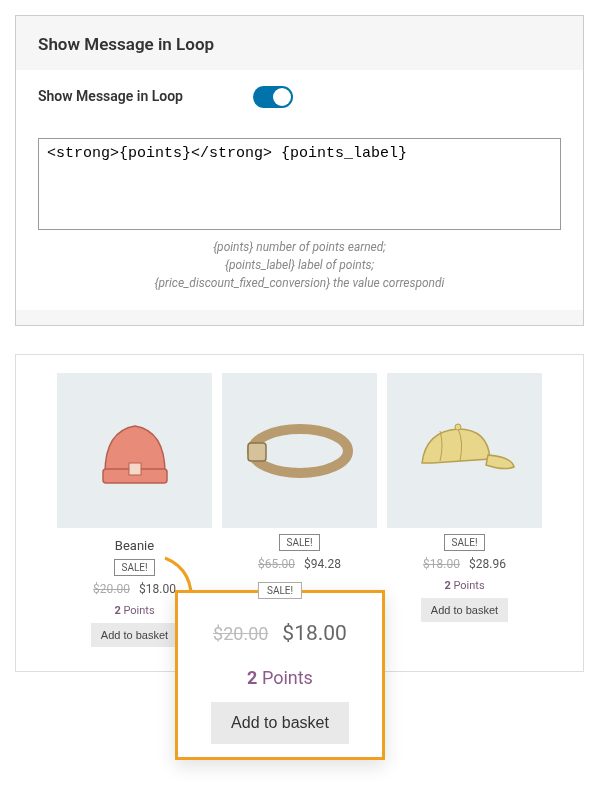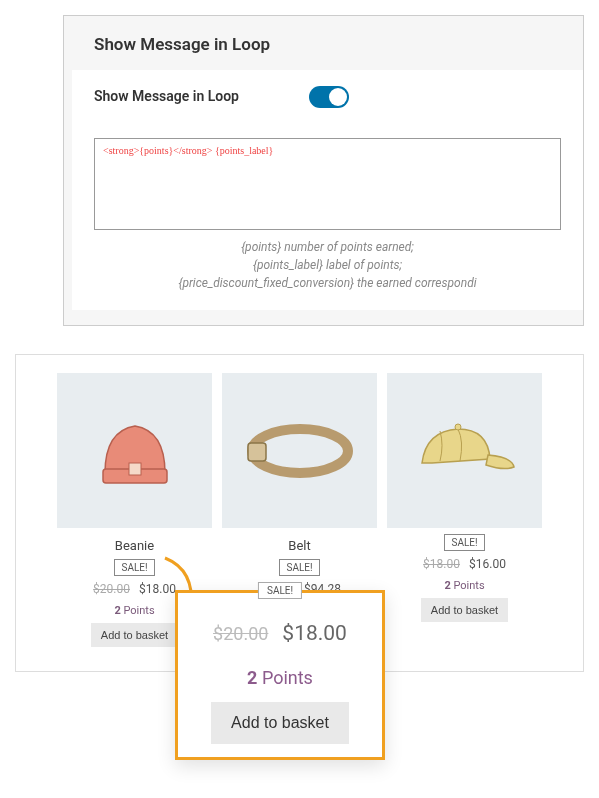--- a/index.html
+++ b/index.html
@@ -9,22 +9,21 @@
   width: 599px;
   height: 798px;
   padding: 15px;
   position: relative;
 }
 
 
 .settings-panel {
   background: #f6f6f6;
   border: 1px solid #ccc;
-  padding: 0 0 15px 8px;
-  margin-left: 48px;
+  padding: 0 0 15px 0;
 }
 .panel-title {
   font-size: 17px;
   font-weight: 600;
   color: #333;
   padding: 18px 22px 16px 22px;
 }
 .panel-body {
   background: #fff;
   margin: 0;
@@ -63,24 +62,24 @@
   height: 18px;
   background: #fff;
   border-radius: 50%;
 }
 
 
 .loop-textarea {
   width: 100%;
   height: 92px;
   border: 1px solid #999;
-  font-size: 10px;
+  font-size: 15px;
   padding: 6px 8px;
-  font-family: Liberation Serif, serif;
-  color: #ef4444;
+  font-family: Liberation Mono, monospace;
+  color: #000000;
   resize: none;
 }
 .helper-text {
   font-size: 12px;
   font-style: italic;
   color: #888;
   line-height: 1.5;
   margin-top: 4px;
   white-space: nowrap;
   overflow: hidden;
@@ -225,21 +224,21 @@
           <div class="knob"></div>
         </div>
       </div>
     </div>
     <div class="setting-row" style="padding-bottom:18px;">
       <div class="setting-control">
         <textarea class="loop-textarea" style="">&lt;strong&gt;{points}&lt;/strong&gt; {points_label}</textarea>
         <div class="helper-text">
           <div>{points} number of points earned;</div>
           <div>{points_label} label of points;</div>
-          <div>{price_discount_fixed_conversion} the earned correspondi</div>
+          <div>{price_discount_fixed_conversion} the value correspondi</div>
         </div>
       </div>
     </div>
   </div>
 </div>
 
 <div class="product-panel">
 
   <div class="product-card">
     <div class="product-img">
@@ -262,42 +261,41 @@
     <button class="add-btn">Add to basket</button>
   </div>
 
   <div class="product-card">
     <div class="product-img">
       <svg width="120" height="100" viewBox="0 0 120 100">
         <ellipse cx="60" cy="50" rx="48" ry="22" fill="none" stroke="#b89b6e" stroke-width="10"></ellipse>
         <rect x="8" y="42" width="18" height="18" rx="3" fill="#d6c29a" stroke="#8a7548" stroke-width="1.5"></rect>
       </svg>
     </div>
-    <div class="product-name">Belt</div>
     <div class="sale-badge">SALE!</div>
     <div class="price-line">
       <span class="old-price">$65.00</span>
       <span class="new-price">$94.28</span>
     </div>
   </div>
 
   <div class="product-card">
     <div class="product-img">
       <svg width="110" height="100" viewBox="0 0 110 100">
         <path d="M12 62 Q16 30 48 28 Q78 28 80 58 L22 62 Z" fill="#e8d68a" stroke="#b8a050" stroke-width="1.5"></path>
         <path d="M78 54 Q102 56 104 66 Q94 70 76 64 Z" fill="#e8d68a" stroke="#b8a050" stroke-width="1.5"></path>
         <path d="M48 28 Q54 40 50 60" fill="none" stroke="#b8a050" stroke-width="1"></path>
         <path d="M30 30 Q34 44 30 60" fill="none" stroke="#b8a050" stroke-width="1"></path>
         <circle cx="48" cy="26" r="3" fill="#e8d68a" stroke="#b8a050"></circle>
       </svg>
     </div>
     <div class="sale-badge">SALE!</div>
     <div class="price-line">
       <span class="old-price">$18.00</span>
-      <span class="new-price">$16.00</span>
+      <span class="new-price">$28.96</span>
     </div>
     <div class="points-line">
       <strong>2</strong>
       <span>Points</span>
     </div>
     <button class="add-btn">Add to basket</button>
   </div>
 
 </div>
 

